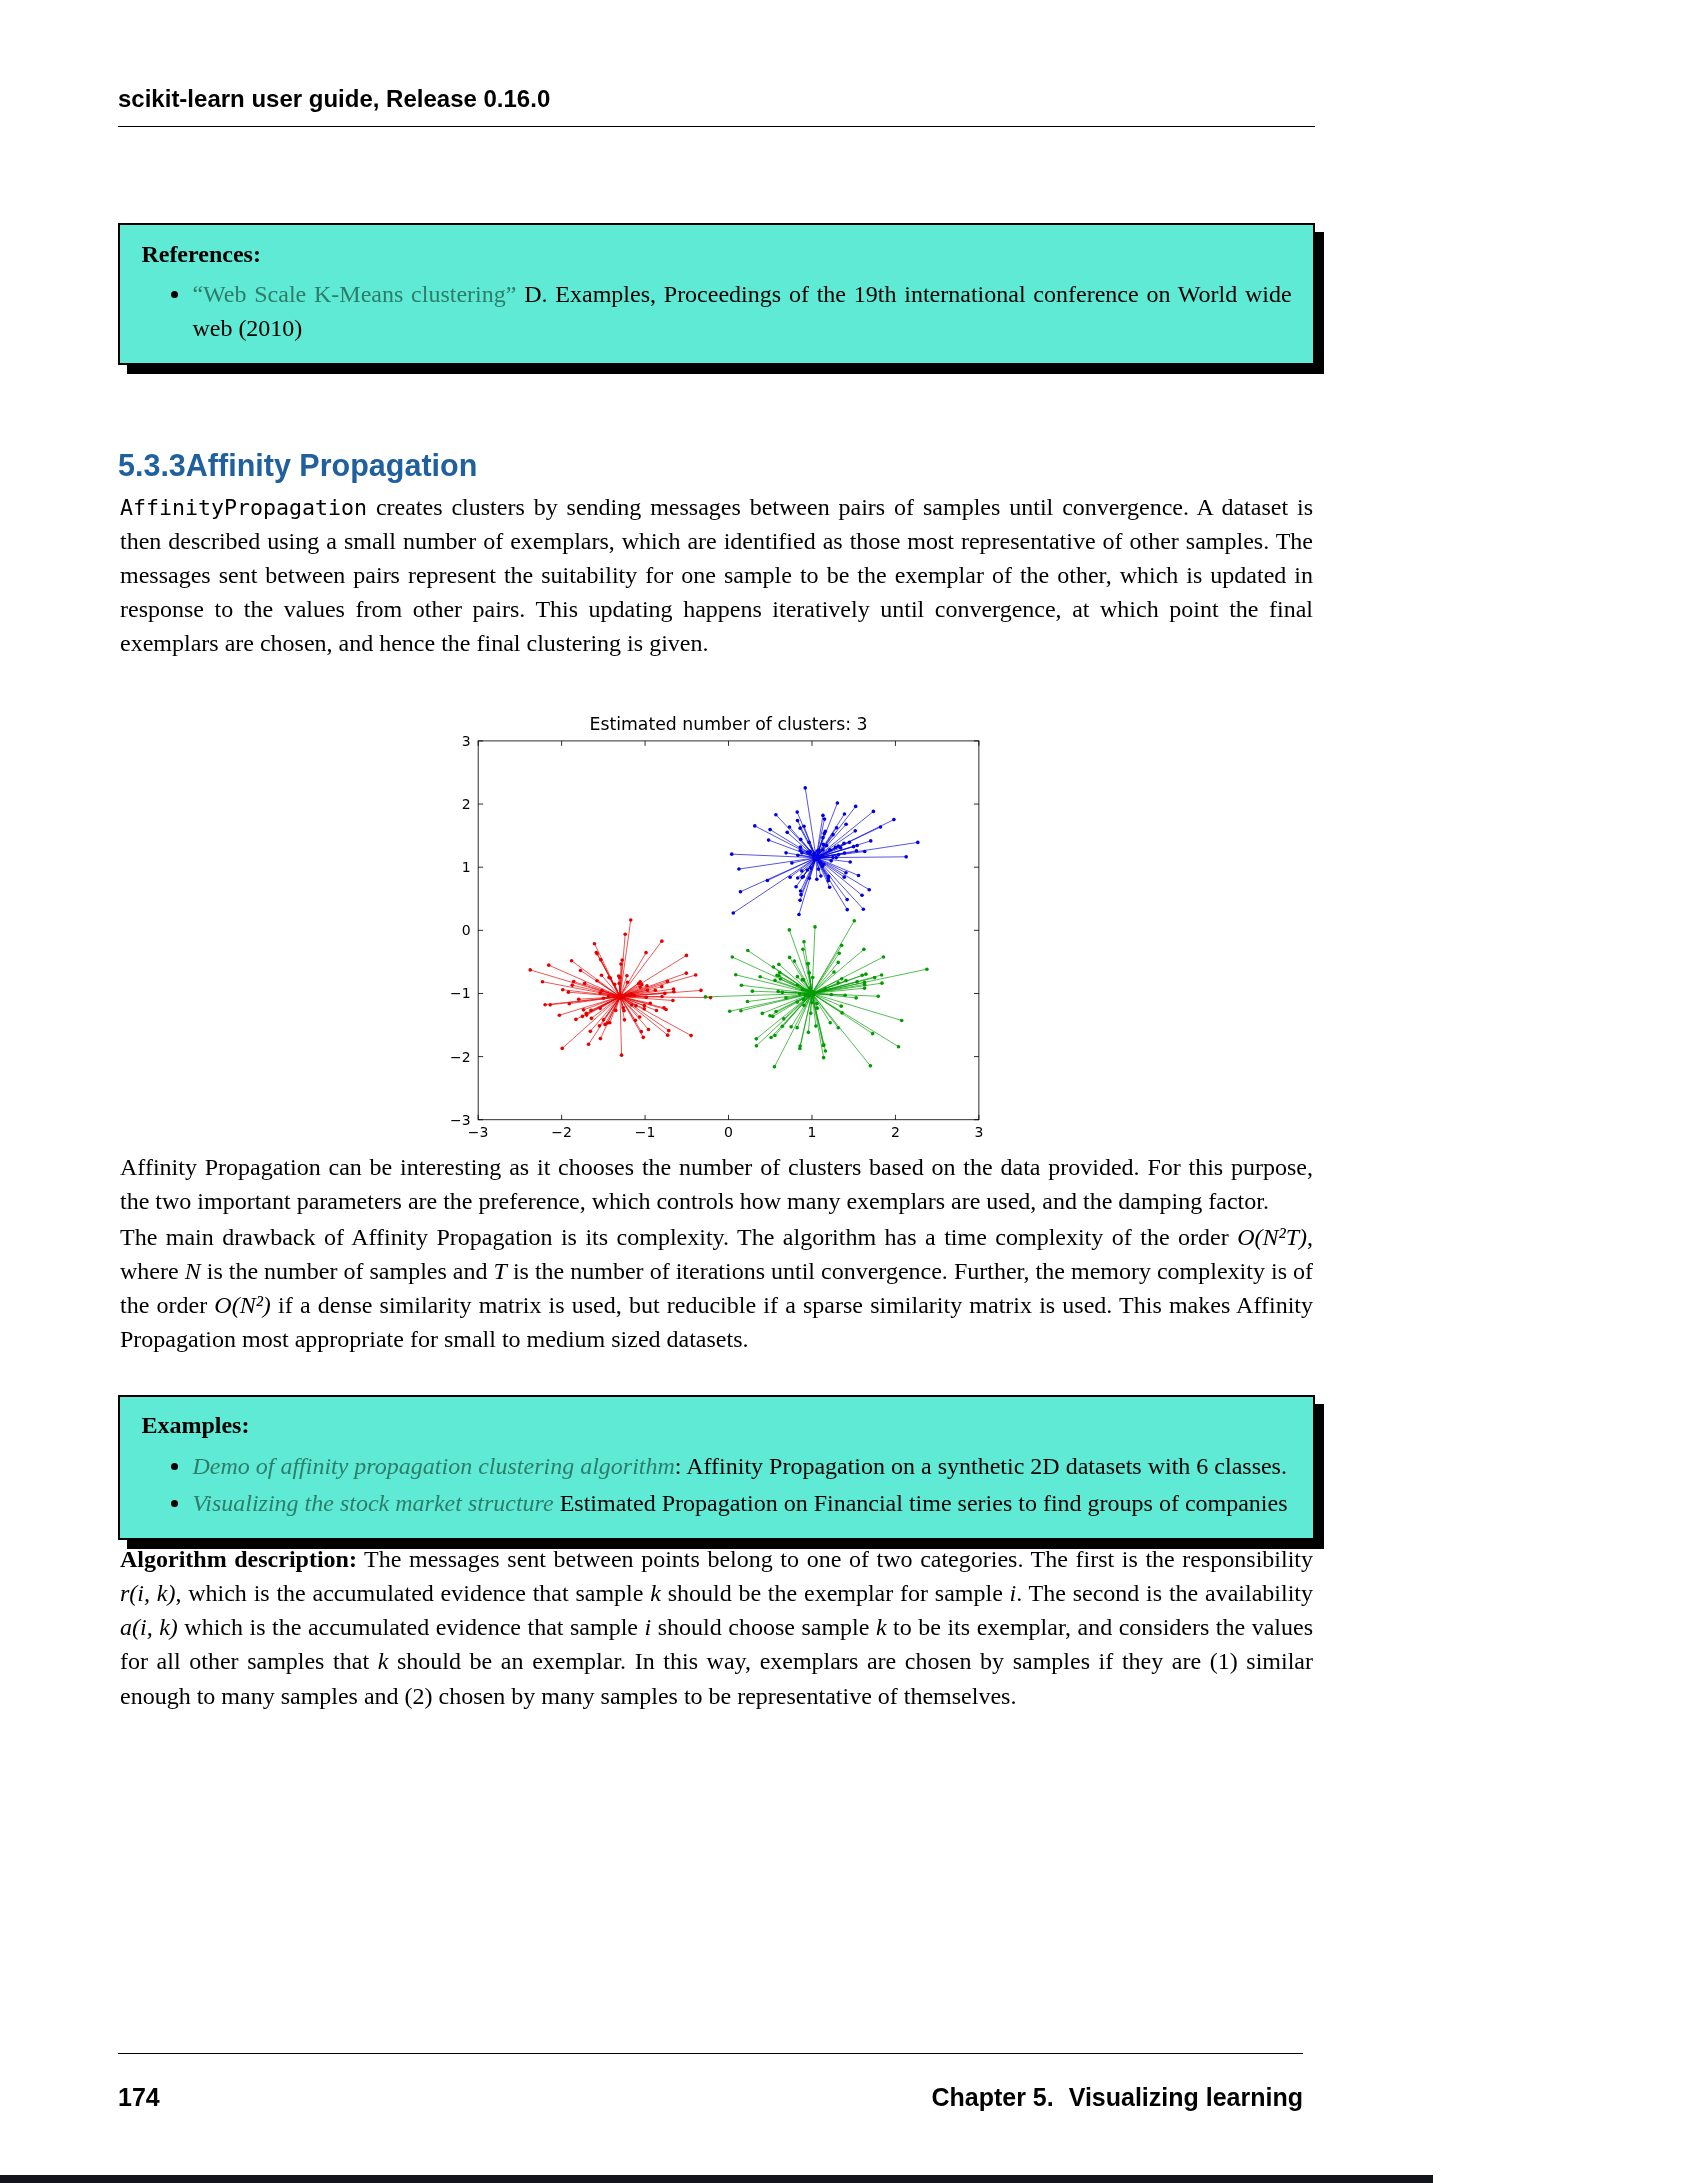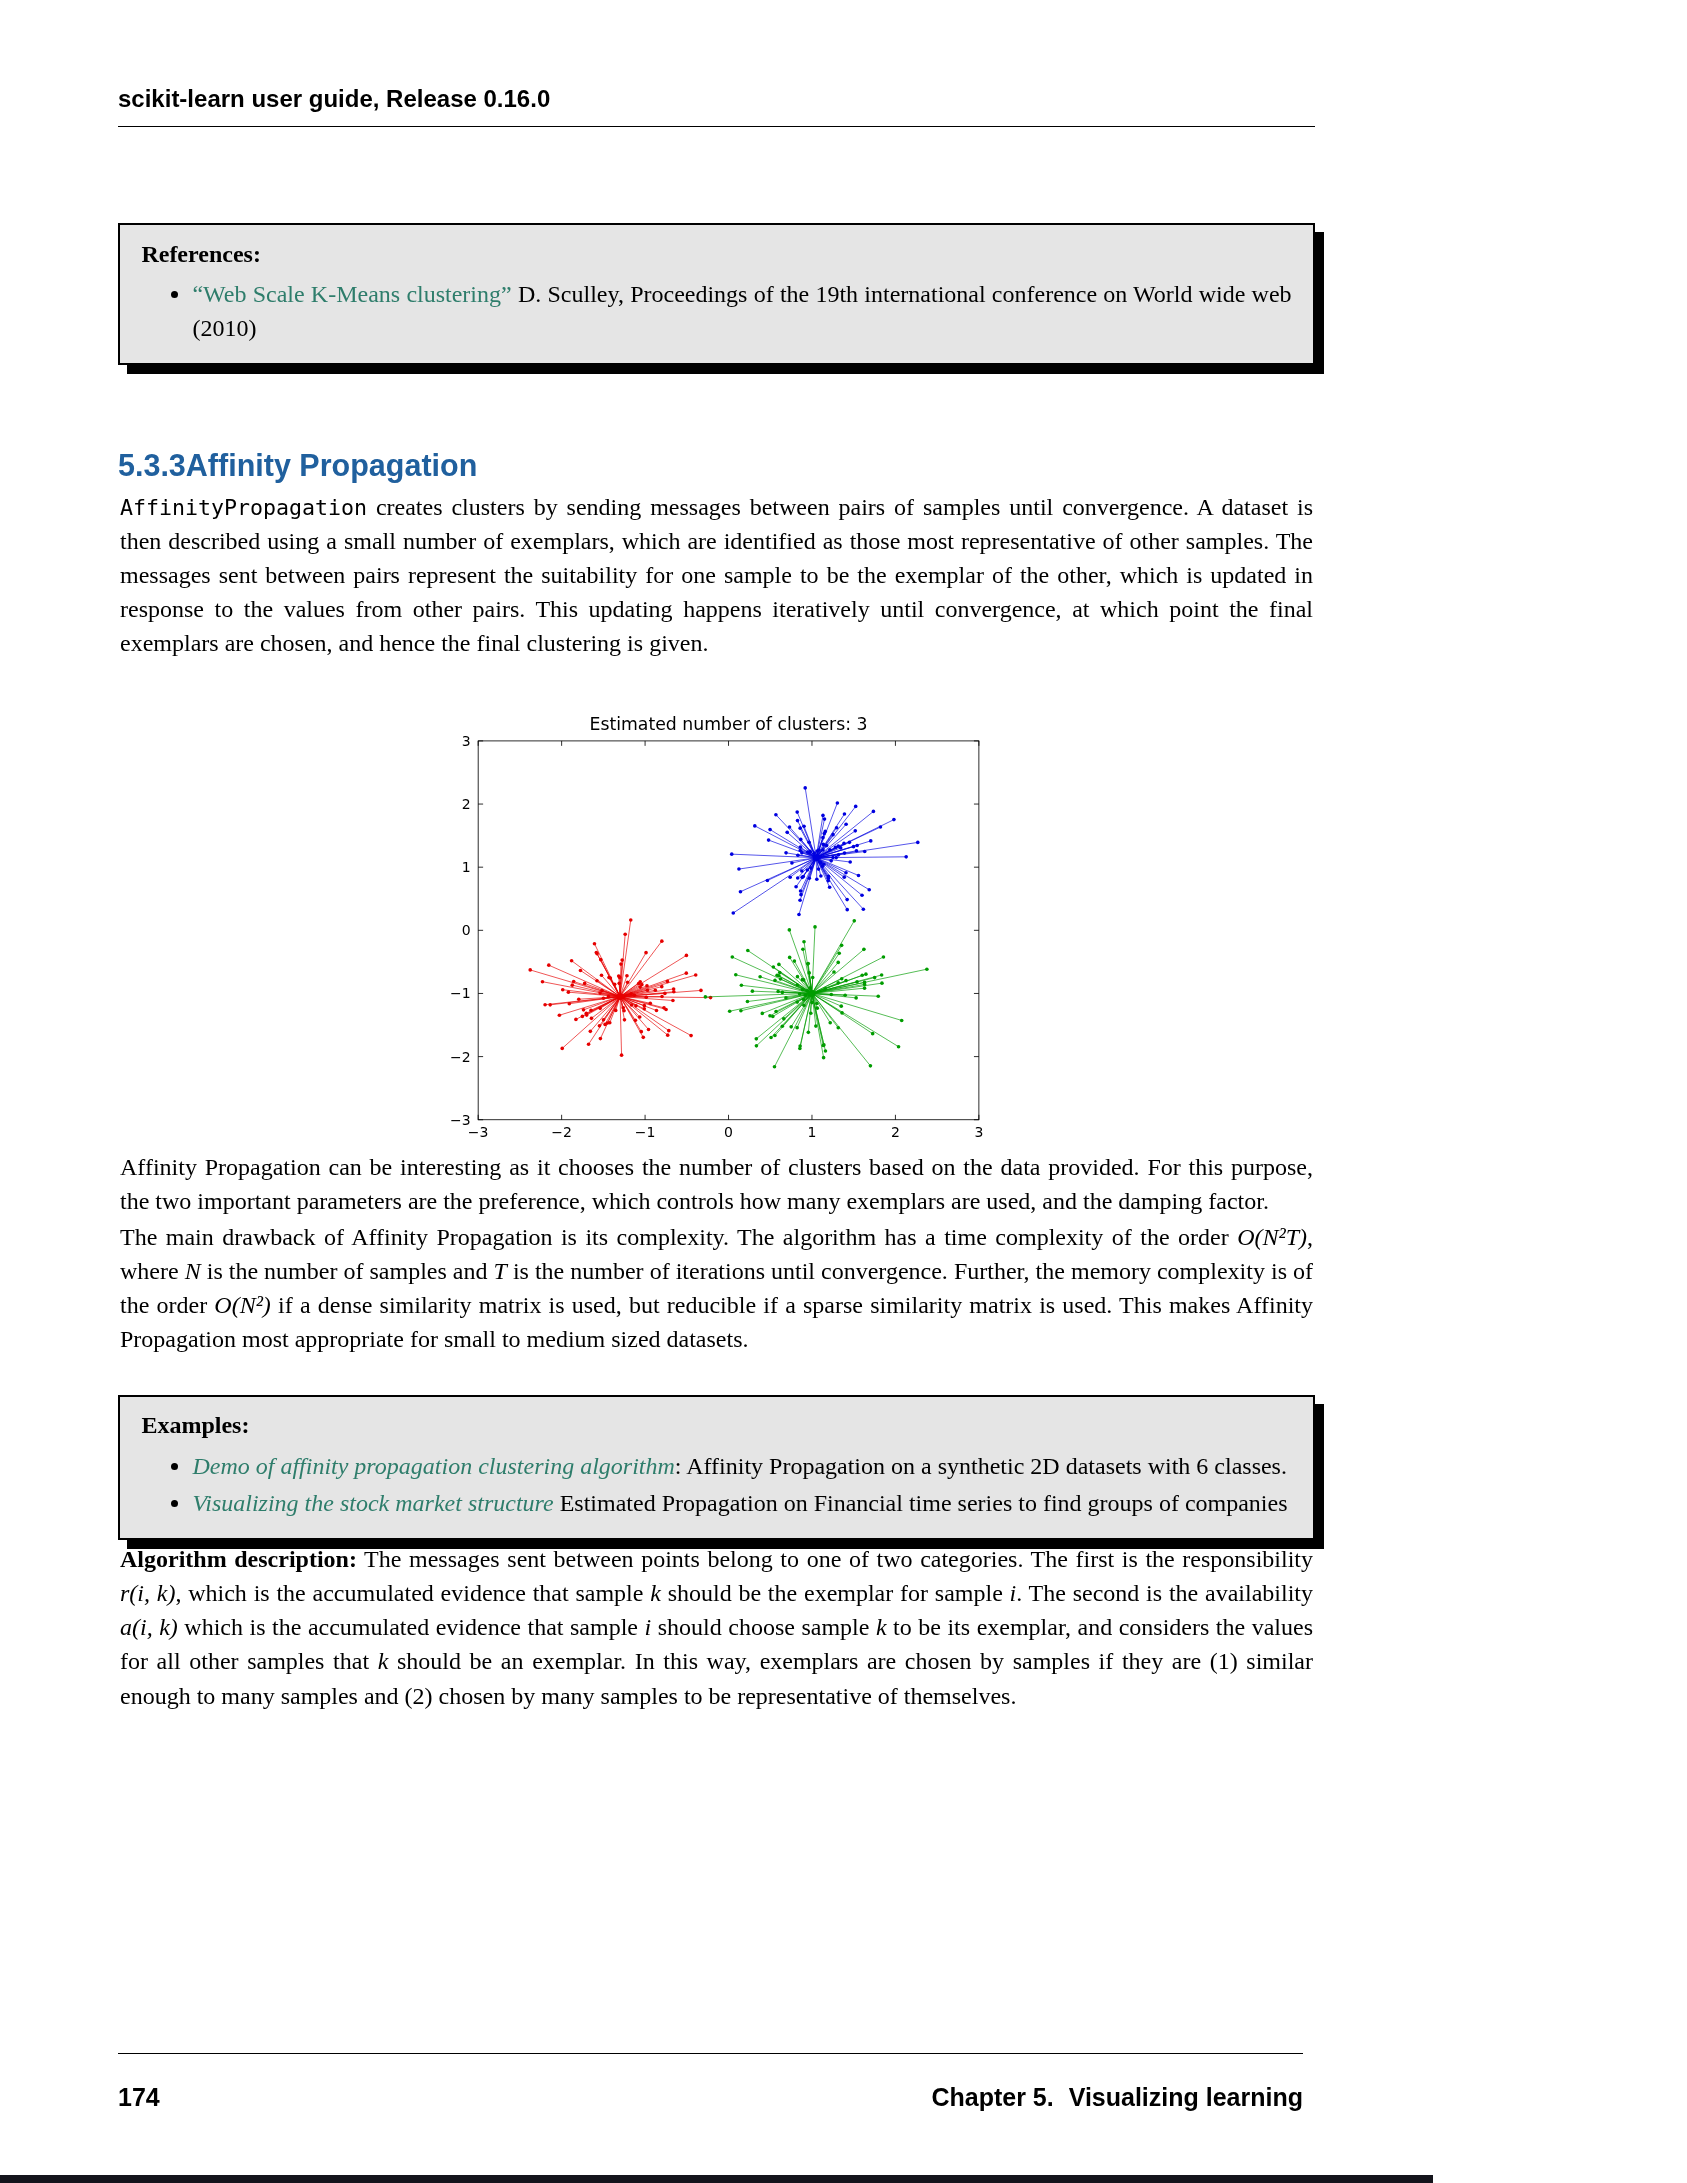--- a/index.html
+++ b/index.html
@@ -21,21 +21,21 @@
     border-bottom:1.6px solid #000;
     padding-bottom:10px;
     font-family:"Liberation Sans",sans-serif;
     font-weight:bold;
     font-size:24px;
   }
   .shadow-box{
     border:2.5px solid #000;
     box-shadow:9px 9px 0 #000;
     padding:11.5px 21.4px 18px 21.4px;
-    background:#e5e5e5;
+    background:#5eead4;
   }
   .refs-box{margin-top:96px;}
   .examples-box{margin-top:38px;}
   .box-label{font-weight:bold;}
   .shadow-box ul{margin:6.6px 0 0 0;padding-left:51px;}
   .shadow-box li{margin-top:3.3px;text-align:justify;}
   .section-heading{
     margin-top:79px;
     font-family:"Liberation Sans",sans-serif;
     font-weight:bold;
@@ -81,21 +81,21 @@
 <div class="page">
   <div class="content">
 
     <div class="doc-header">
       <span>scikit-learn user guide, Release 0.16.0</span>
     </div>
 
     <div class="shadow-box refs-box">
       <div class="box-label">References:</div>
       <ul>
-        <li><span class="seg-link">“Web Scale K-Means clustering”</span><span class="seg-normal"> D. Sculley, </span><span class="seg-italic">Proceedings of the 19th international conference on World wide web</span><span class="seg-normal"> (2010)</span></li>
+        <li><span class="seg-link">“Web Scale K-Means clustering”</span><span class="seg-normal"> D. Examples, </span><span class="seg-italic">Proceedings of the 19th international conference on World wide web</span><span class="seg-normal"> (2010)</span></li>
       </ul>
     </div>
 
     <div class="section-heading">
       <span class="sec-num">5.3.3</span><span>Affinity Propagation</span>
     </div>
 
     <p class="body-par p-intro"><span class="seg-code">AffinityPropagation</span><span class="seg-normal"> creates clusters by sending messages between pairs of samples until convergence. A dataset is then described using a small number of exemplars, which are identified as those most representative of other samples. The messages sent between pairs represent the suitability for one sample to be the exemplar of the other, which is updated in response to the values from other pairs. This updating happens iteratively until convergence, at which point the final exemplars are chosen, and hence the final clustering is given.</span></p>
 
     <div class="figure-wrap">

